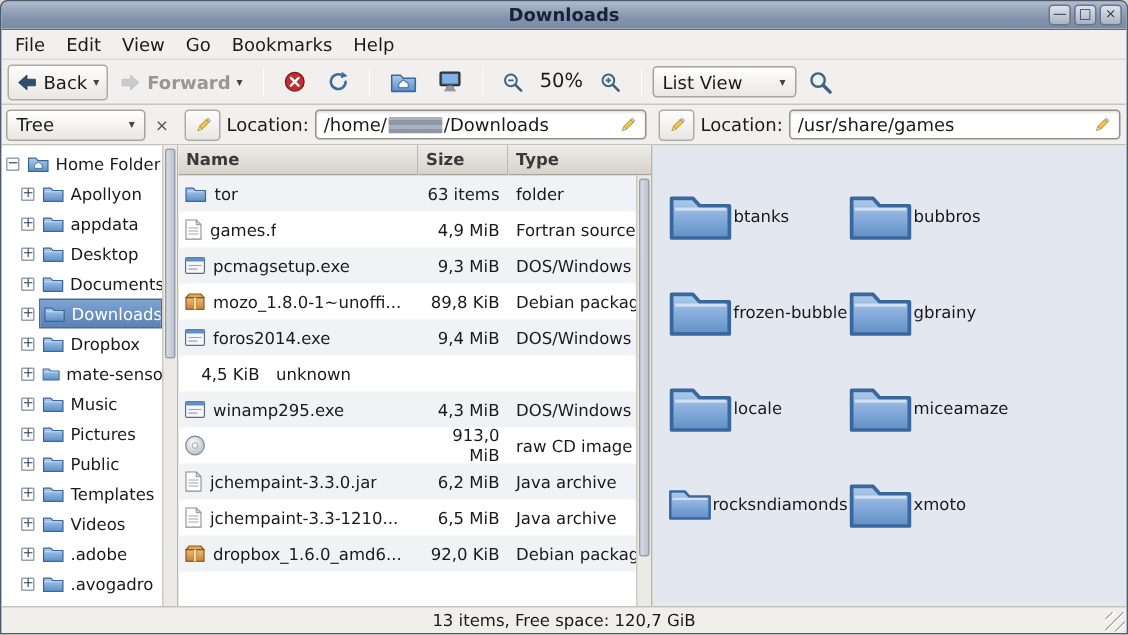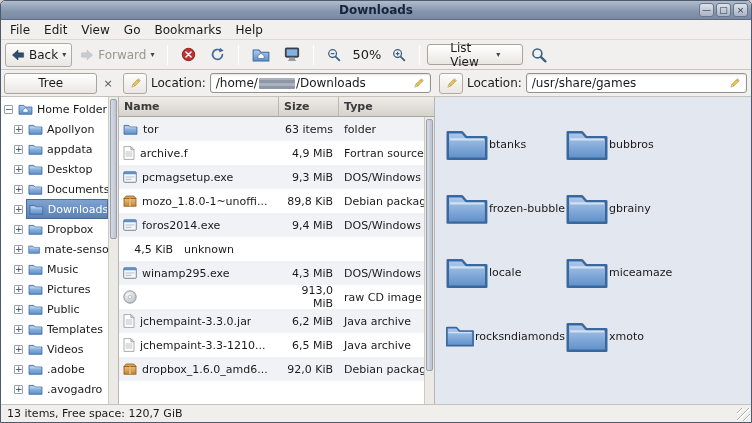--- a/index.html
+++ b/index.html
@@ -15,33 +15,33 @@
   .winbtns{position:absolute;right:3px;top:2px;display:flex;gap:2px;}
   .winbtn{width:15px;height:14px;border:1px solid #6a7689;border-radius:3px;
           background:linear-gradient(#dde3eb,#a9b3c3);font-size:9px;line-height:12px;text-align:center;color:#2c3850;}
   
   .menubar{height:20px;display:flex;align-items:center;background:#F1F0EE;border-bottom:1px solid #DDDAD4;padding-left:2px;}
   .menu-item{padding:3px 7px;font-size:12px;}
   
   .toolbar{height:30px;display:flex;align-items:center;background:#F1F0EE;border-bottom:1px solid #C9C6C0;padding:0 4px;gap:2px;}
   .tbtn{display:flex;align-items:center;gap:4px;padding:3px 5px;border-radius:3px;border:1px solid transparent;font-size:12px;height:24px;}
   .tbtn.raised{border:1px solid #AFABA3;background:linear-gradient(#FDFDFC,#E9E7E3);}
-  .tbtn.disabled{color:#98988f;}
+  .tbtn.disabled{color:#98988f;font-weight:bold;}
   .tbtn.disabled svg{opacity:.45;}
   .caret{font-size:8px;color:#444;line-height:8px;}
   .tsep{width:1px;height:20px;background:#C6C3BC;border-right:1px solid #ffffff;margin:0 5px;}
   .zoomlabel{padding:0 3px;font-size:13px;}
   .combo{display:flex;align-items:center;border:1px solid #A8A49C;border-radius:3px;
-         background:linear-gradient(#FFFFFF,#E9E7E2);padding:2px 22px;gap:6px;height:21px;font-size:12px;}
+         background:linear-gradient(#FFFFFF,#E9E7E2);padding:2px 6px;gap:6px;height:21px;font-size:12px;}
   .viewcombo{width:96px;}
   .combo .caret{margin-left:auto;}
   
   .locrow{height:27px;display:flex;align-items:center;background:#F1F0EE;border-bottom:1px solid #C5C2BB;}
   .loc-left{width:118px;display:flex;align-items:center;padding:0 3px;gap:3px;}
-  .treecombo{width:98px;flex-direction:column;}
+  .treecombo{width:98px;}
   .xbtn{width:17px;height:17px;border:1px solid transparent;border-radius:2px;color:#555;
         font-size:11px;line-height:15px;text-align:center;}
   .loc-mid{width:316px;display:flex;align-items:center;gap:4px;padding:0 4px;}
   .loc-right{flex:1;display:flex;align-items:center;gap:4px;padding:0 4px;}
   .pbtn{width:24px;height:21px;border:1px solid #AFABA3;border-radius:3px;
         background:linear-gradient(#FDFDFC,#E9E7E3);display:flex;align-items:center;justify-content:center;}
   .loclabel{font-size:12px;white-space:nowrap;}
   .entry{flex:1;height:20px;background:#fff;border:1px solid #94908a;border-radius:3px;
          display:flex;align-items:center;padding:0 5px;box-shadow:inset 0 1px 2px rgba(0,0,0,.12);
          font-size:12px;white-space:nowrap;overflow:hidden;}
@@ -83,21 +83,21 @@
   .mscroll{position:absolute;top:20px;right:0;bottom:0;width:10px;background:#ECEAE7;border-left:1px solid #CDCAC4;}
   .mthumb{position:absolute;left:1px;right:1px;top:2px;height:252px;
           background:linear-gradient(90deg,#d7dbe3,#bdc4d0);border:1px solid #98A0AE;border-radius:2px;}
   
   .iconpane{flex:1;background:#E3E7F0;overflow:hidden;}
   .grid{display:flex;flex-wrap:wrap;padding:14px 0 0 10px;}
   .gcell{width:120px;height:63px;display:flex;align-items:center;margin-bottom:1px;}
   .glabel{margin-top:3px;font-size:11px;text-align:center;white-space:nowrap;}
   
   .statusbar{height:18px;border-top:1px solid #C6C3BD;background:#F0EFEC;display:flex;align-items:center;
-             padding:0 6px;font-size:11px;position:relative;}
+             padding:0 6px;font-size:11px;position:relative;justify-content:center;}
   .grip{position:absolute;right:1px;bottom:1px;width:13px;height:13px;
         background:repeating-linear-gradient(135deg,transparent 0 3px,#b2afa8 3px 4px,#ffffff 4px 5px);}
   svg{display:block;}
 </style>
 </head>
 <body>
 
 <svg width="0" height="0" style="position:absolute" aria-hidden="true">
   <defs>
     <linearGradient id="gFold" x1="0" y1="0" x2="0" y2="1">
@@ -471,21 +471,21 @@
               <span>tor</span>
             </div>
           <div class="c-size">63 items</div>
           <div class="c-type">folder</div>
         </div>
         <div class="lrow">
           <div class="c-name">
               <svg width="12" height="14">
                 <use href="#sym-page"></use>
               </svg>
-              <span>archive.f</span>
+              <span>games.f</span>
             </div>
           <div class="c-size">4,9 MiB</div>
           <div class="c-type">Fortran source co...</div>
         </div>
         <div class="lrow">
           <div class="c-name">
               <svg width="14" height="12">
                 <use href="#sym-exe"></use>
               </svg>
               <span>pcmagsetup.exe</span>

